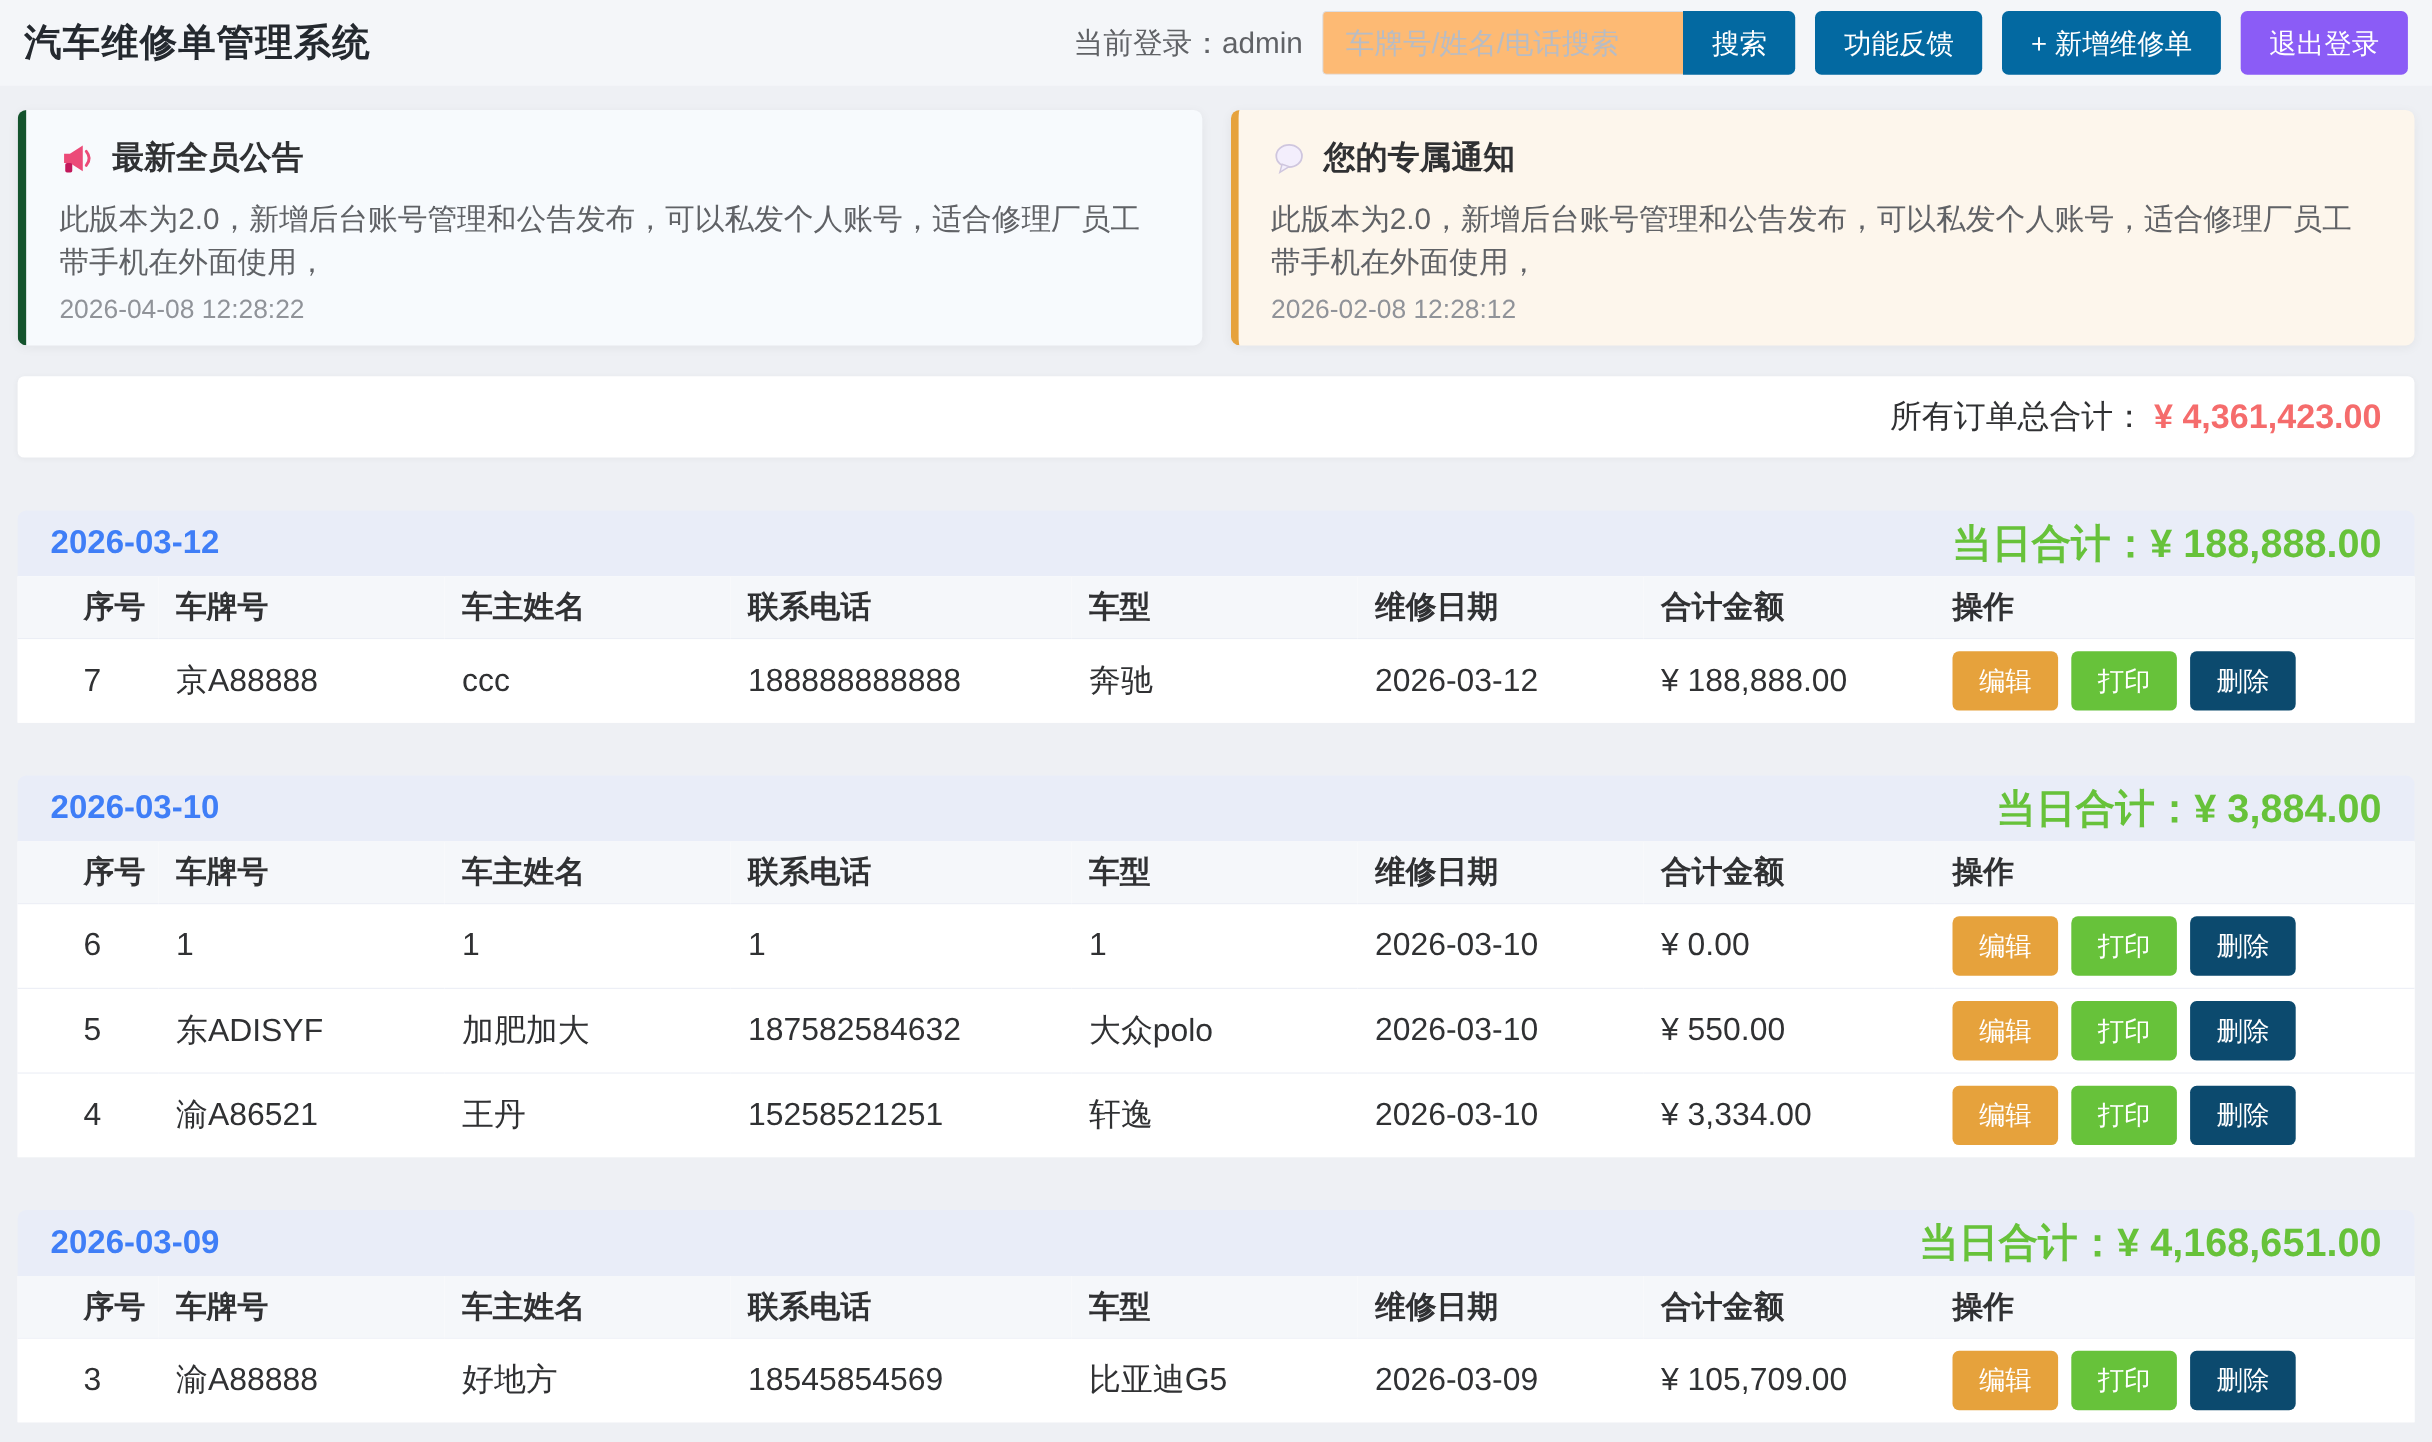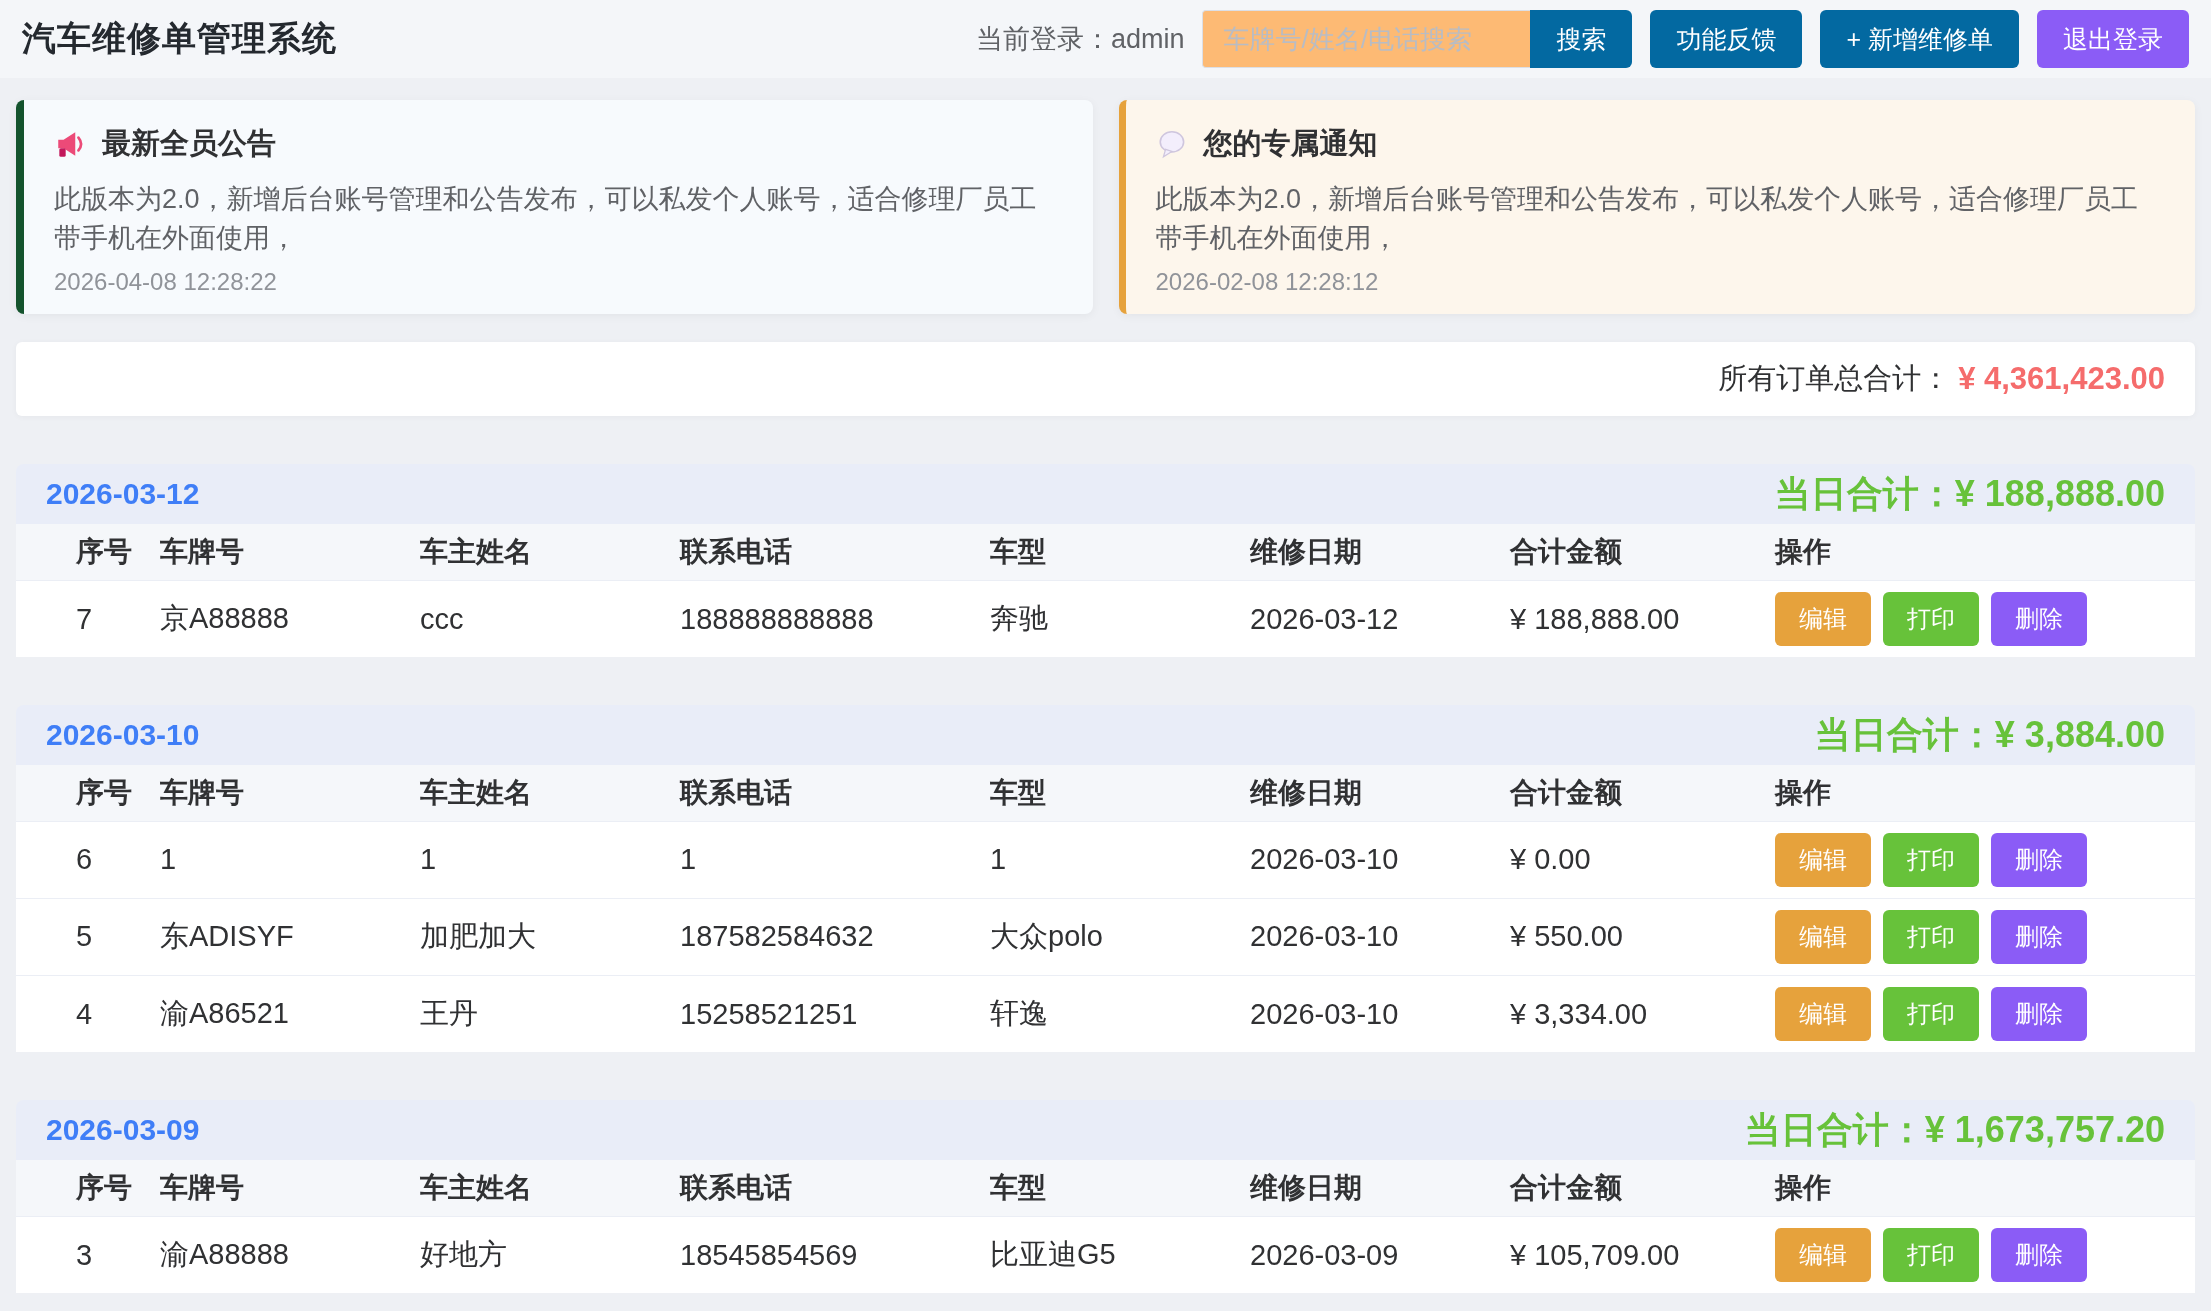--- a/index.html
+++ b/index.html
@@ -80,21 +80,21 @@
   col.c-no { width: 128px; } col.c-plate { width: 260px; } col.c-owner { width: 260px; }
   col.c-phone { width: 310px; } col.c-model { width: 260px; } col.c-date { width: 260px; }
   col.c-amount { width: 265px; } col.c-actions { width: auto; }
   .act-btn {
     border: none; border-radius: 6px; color: #ffffff; font-size: 24px;
     padding: 11px 24px; margin-right: 12px; cursor: pointer;
     font-family: "Liberation Sans", "DejaVu Sans", sans-serif;
   }
   .act-edit { background: #e6a23c; }
   .act-print { background: #67c23a; }
-  .act-delete { background: #8b5cf6; }
+  .act-delete { background: #0c4a6e; }
 </style>
 </head>
 <body>
 
 <header class="topbar">
   <div class="app-title">汽车维修单管理系统</div>
   <div class="topbar-right">
     <div class="login-info">
       <span>当前登录：</span><span>admin</span>
     </div>
@@ -243,21 +243,21 @@
             <td>¥ 3,334.00</td>
             <td><button class="act-btn act-edit">编辑</button><button class="act-btn act-print">打印</button><button class="act-btn act-delete">删除</button></td>
           </tr>
         </tbody>
     </table>
   </section>
 
   <section class="day-section">
     <div class="day-header">
       <span class="day-date">2026-03-09</span>
-      <span class="day-total"><span>当日合计：</span><span>¥ 1,673,757.20</span></span>
+      <span class="day-total"><span>当日合计：</span><span>¥ 4,168,651.00</span></span>
     </div>
     <table class="orders">
       <colgroup>
         <col class="c-no">
           <col class="c-plate">
           <col class="c-owner">
           <col class="c-phone">
         <col class="c-model">
           <col class="c-date">
           <col class="c-amount">

